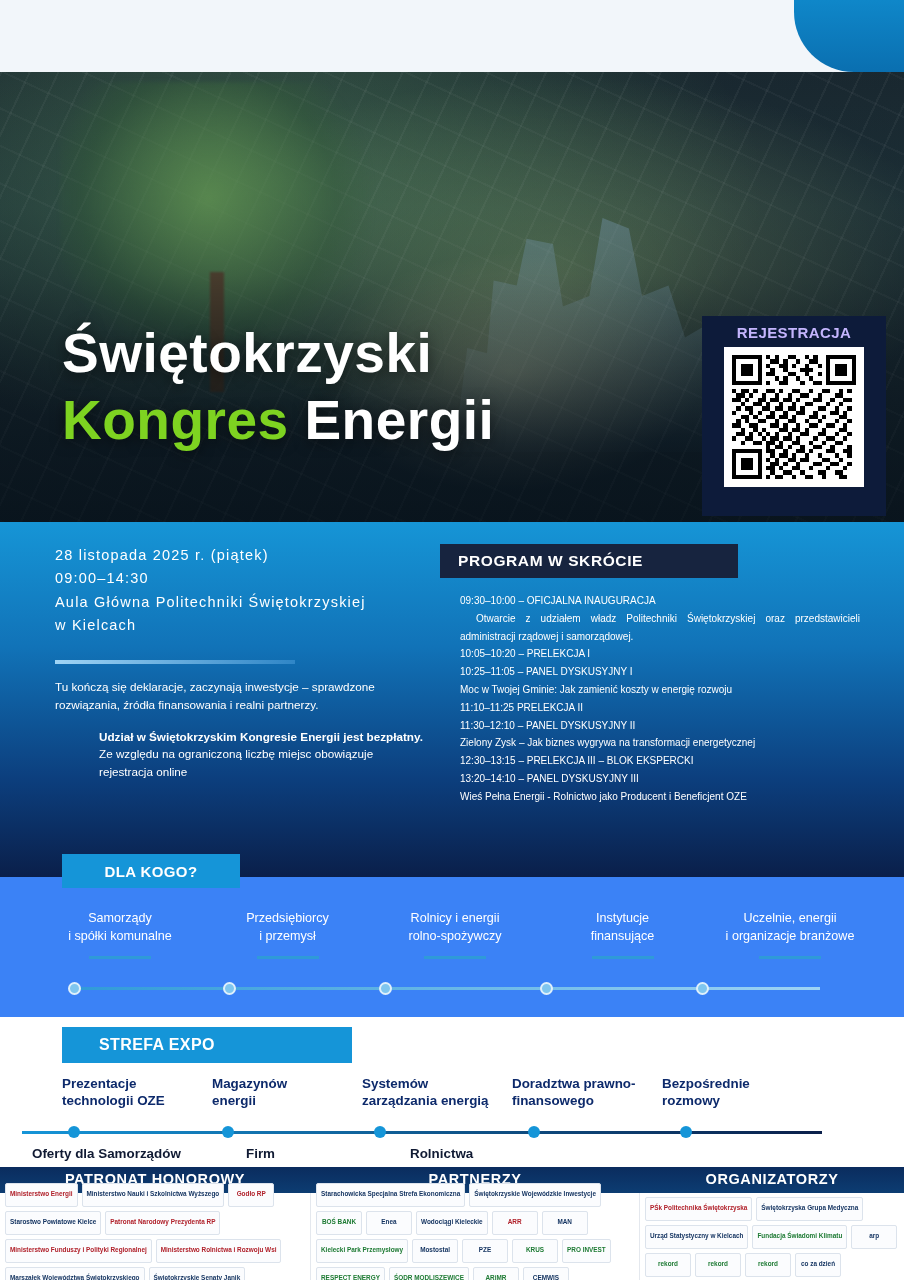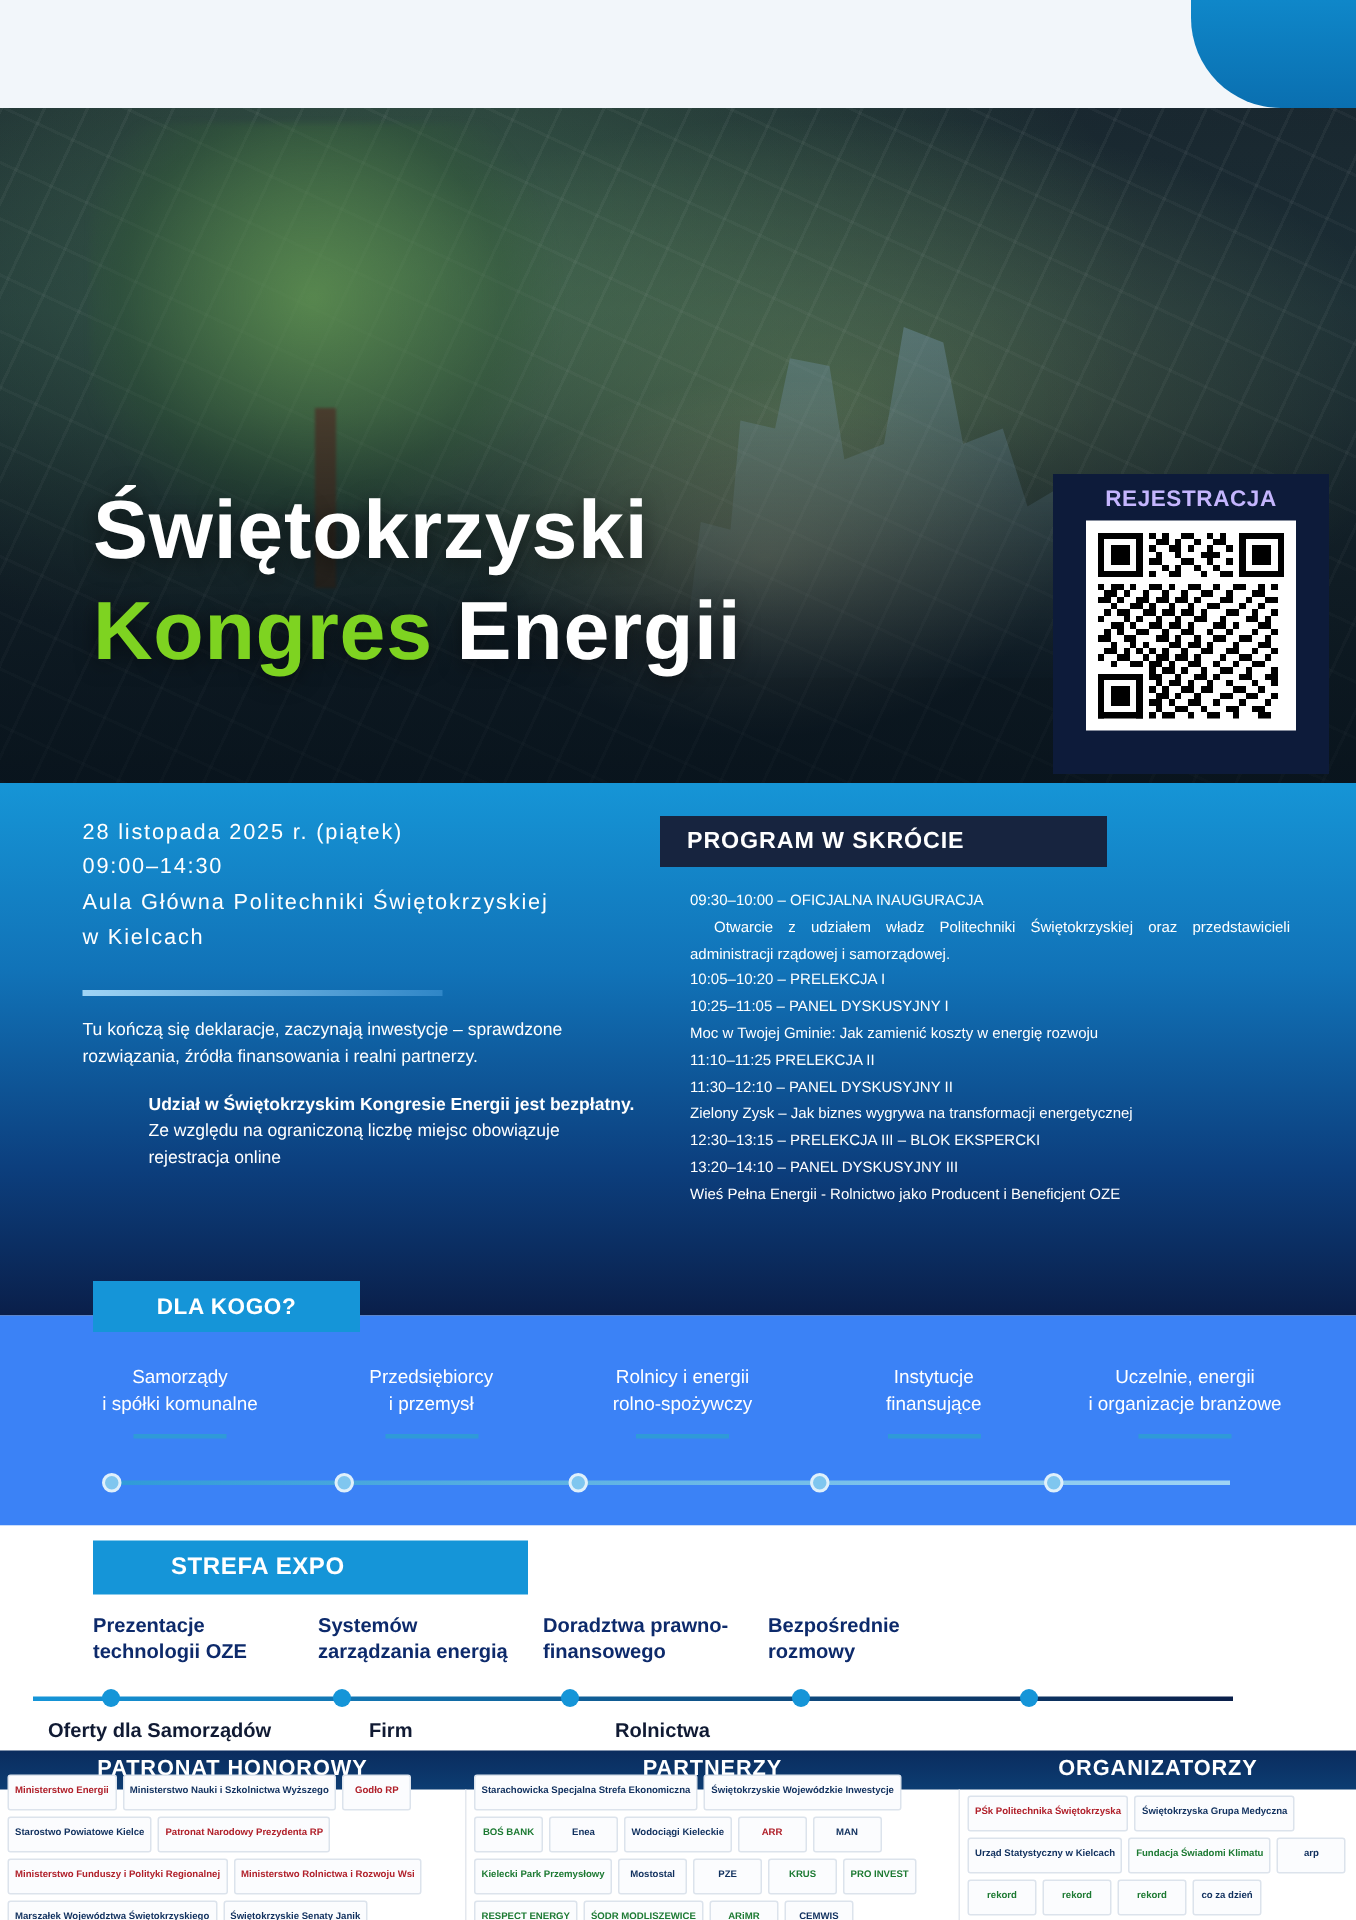--- a/index.html
+++ b/index.html
@@ -149,21 +149,21 @@
   }
 
   
   .expo{
     position:absolute; top:1017px; left:0; width:904px; height:150px;
     background:#ffffff;
   }
   .tag-expo{
     position:absolute; left:62px; top:10px; width:290px; height:36px;
     background:#1595d8; color:#ffffff; font-weight:bold; font-size:16px;
-    display:flex;align-items:center; padding-left:52px; letter-spacing:.4px;
+    display:flex;align-items:center; padding-left:37px; letter-spacing:.4px;
   }
   .expo-items{
     position:absolute; top:58px; left:62px; width:800px;
     display:flex; justify-content:flex-start;
   }
   .expo-item{ width:150px; color:#0d2a6b; font-weight:bold; font-size:13.4px; line-height:1.3;}
   .expo-line{
     position:absolute; left:22px; top:1131px; width:800px;height:3px;
     background:linear-gradient(90deg,#1595d8,#0a1f4a);
   }
@@ -523,20 +523,22 @@
     <div class="aud-dot" style="left:379px"></div>
     <div class="aud-dot" style="left:540px"></div>
     <div class="aud-dot" style="left:696px"></div>
   </div>
 
   <div class="expo">
     <div class="tag-expo">STREFA EXPO</div>
     <div class="expo-items">
       <div class="expo-item" style="white-space:pre-line">Prezentacje
 technologii OZE</div>
+      <div class="expo-item" style="white-space:pre-line">Magazynów
+energii</div>
       <div class="expo-item" style="white-space:pre-line">Systemów
 zarządzania energią</div>
       <div class="expo-item" style="white-space:pre-line">Doradztwa prawno-
 finansowego</div>
       <div class="expo-item" style="white-space:pre-line">Bezpośrednie
 rozmowy</div>
     </div>
   </div>
   <div class="expo-line"></div>
   <div class="expo-dot" style="left:68px"></div>

